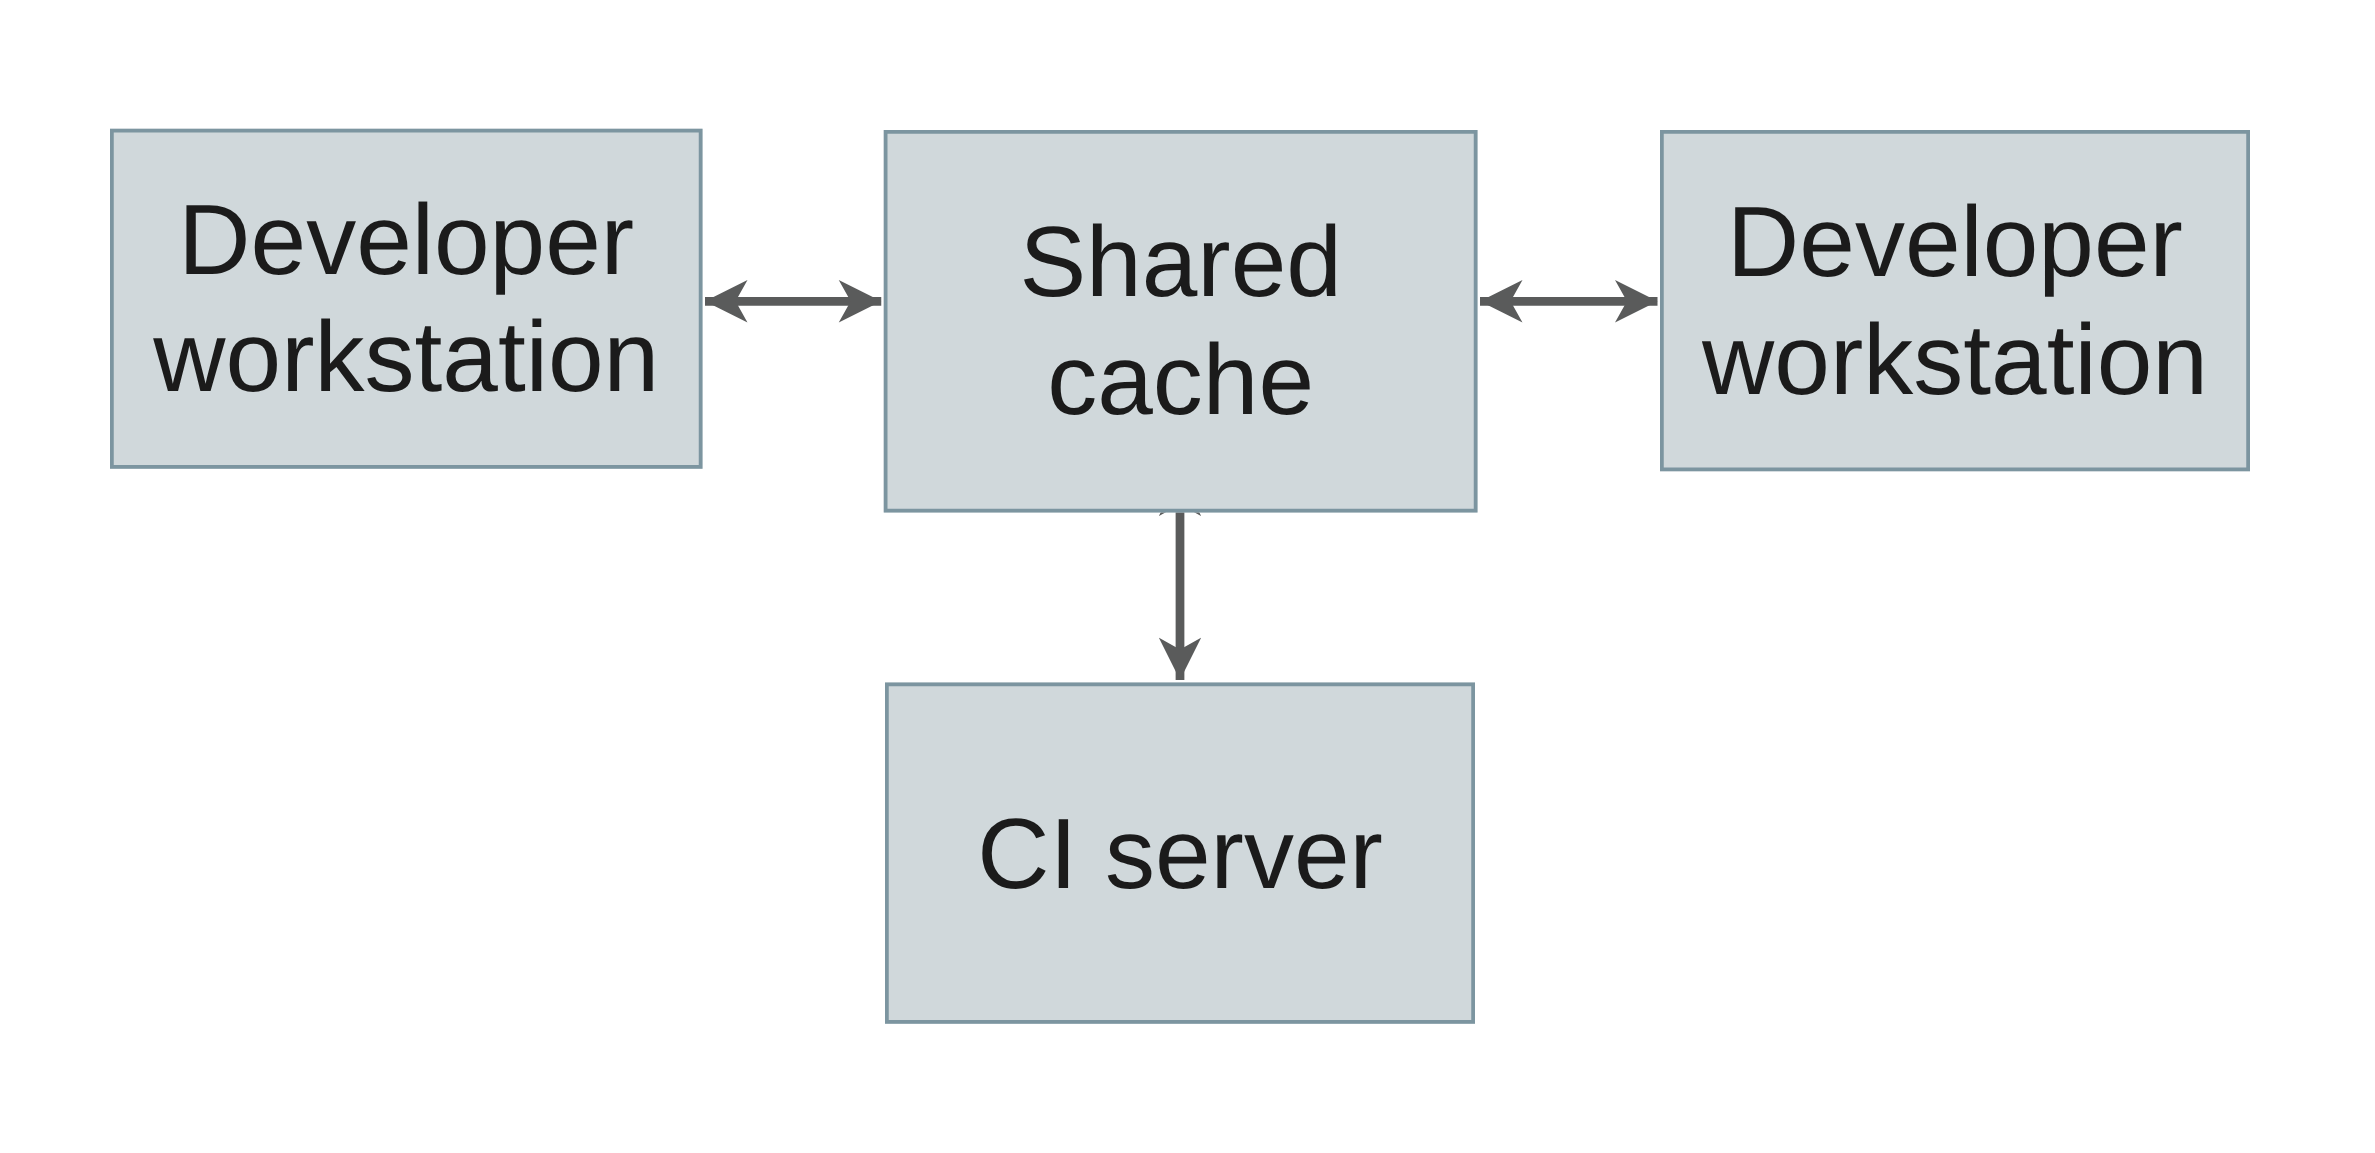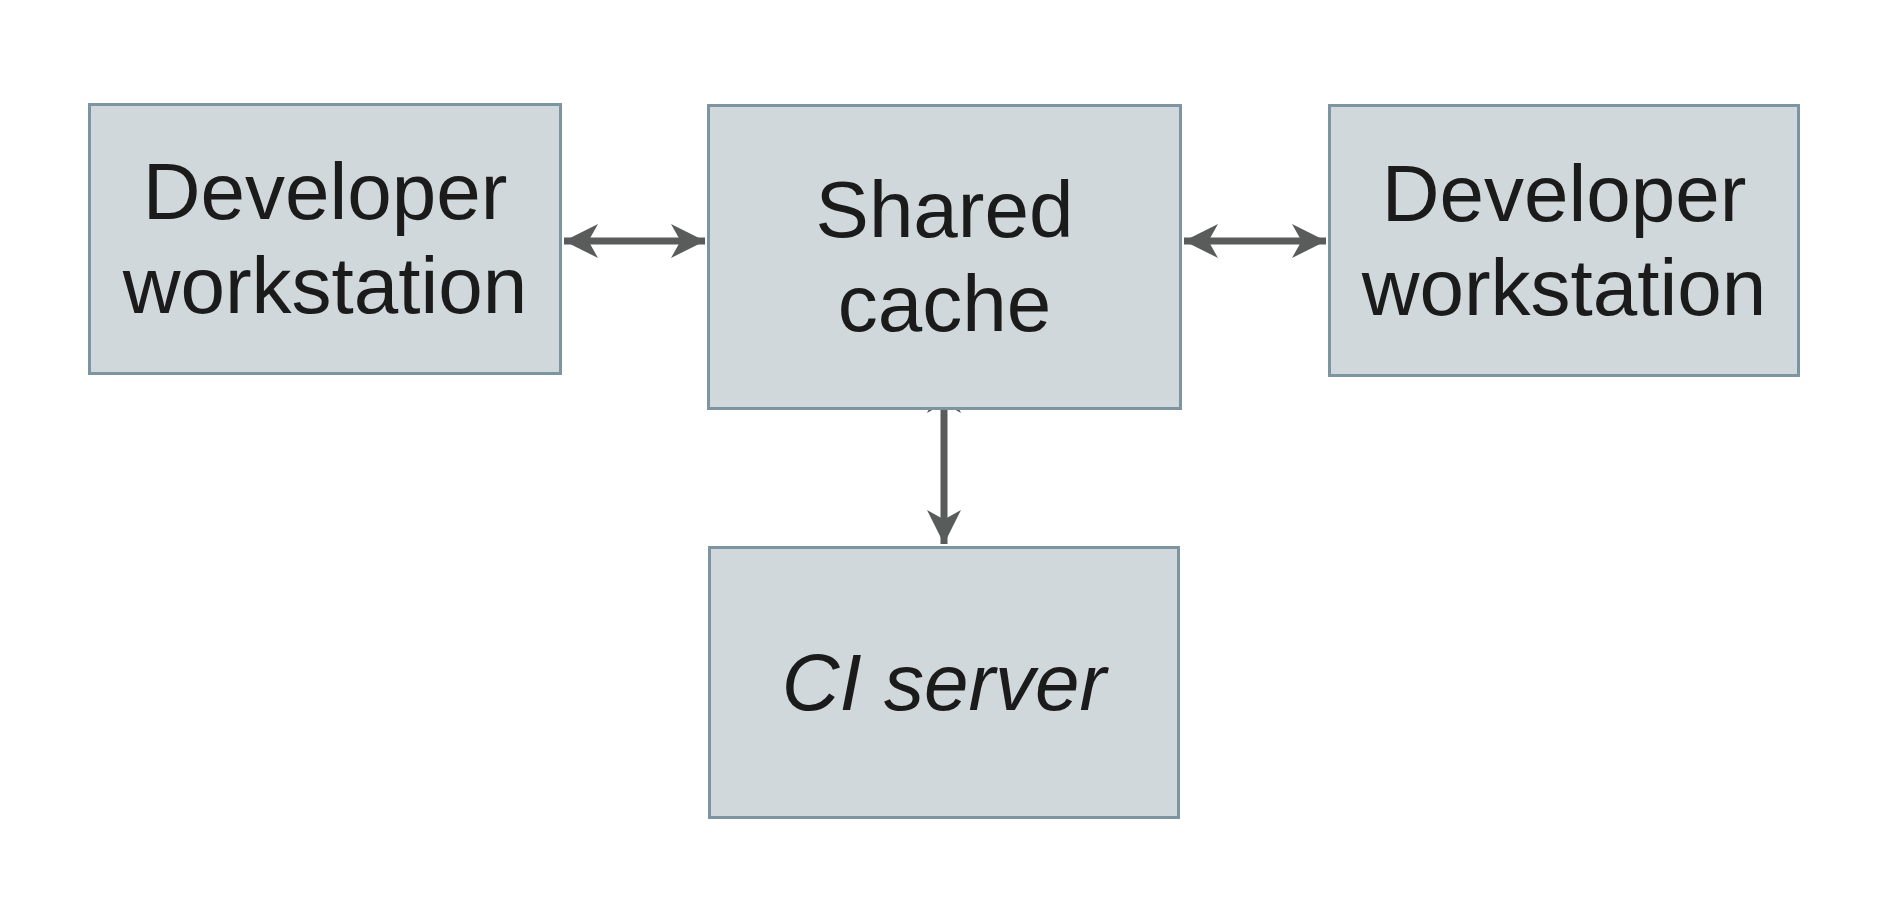--- a/index.html
+++ b/index.html
@@ -41,21 +41,21 @@
     justify-content: center;
     text-align: center;
     color: var(--text, #1b1b1b);
     font-size: 80px;
     line-height: 1.17;
     white-space: pre-line;
   }
   #node-dev-left   { left: 88px;   top: 103px; width: 474px; height: 272px; }
   #node-shared-cache { left: 707px;  top: 104px; width: 475px; height: 306px; }
   #node-dev-right  { left: 1328px; top: 104px; width: 472px; height: 273px; }
-  #node-ci-server  { left: 708px;  top: 546px; width: 472px; height: 273px; font-style: italic; }
+  #node-ci-server  { left: 708px;  top: 546px; width: 472px; height: 273px; }
 </style>
 </head>
 <body>
 
 <div class="canvas">
 
   <svg class="edges-layer" width="1900" height="922" viewBox="0 0 1900 922" xmlns="http://www.w3.org/2000/svg">
     <defs>
       <marker id="stealth-head" viewBox="0 0 10 10" refX="10" refY="5" markerWidth="38" markerHeight="34" markerUnits="userSpaceOnUse" orient="auto-start-reverse">
         <path class="arrowhead-shape" d="M0,0 L10,5 L0,10 L2.8,5 Z"></path>

